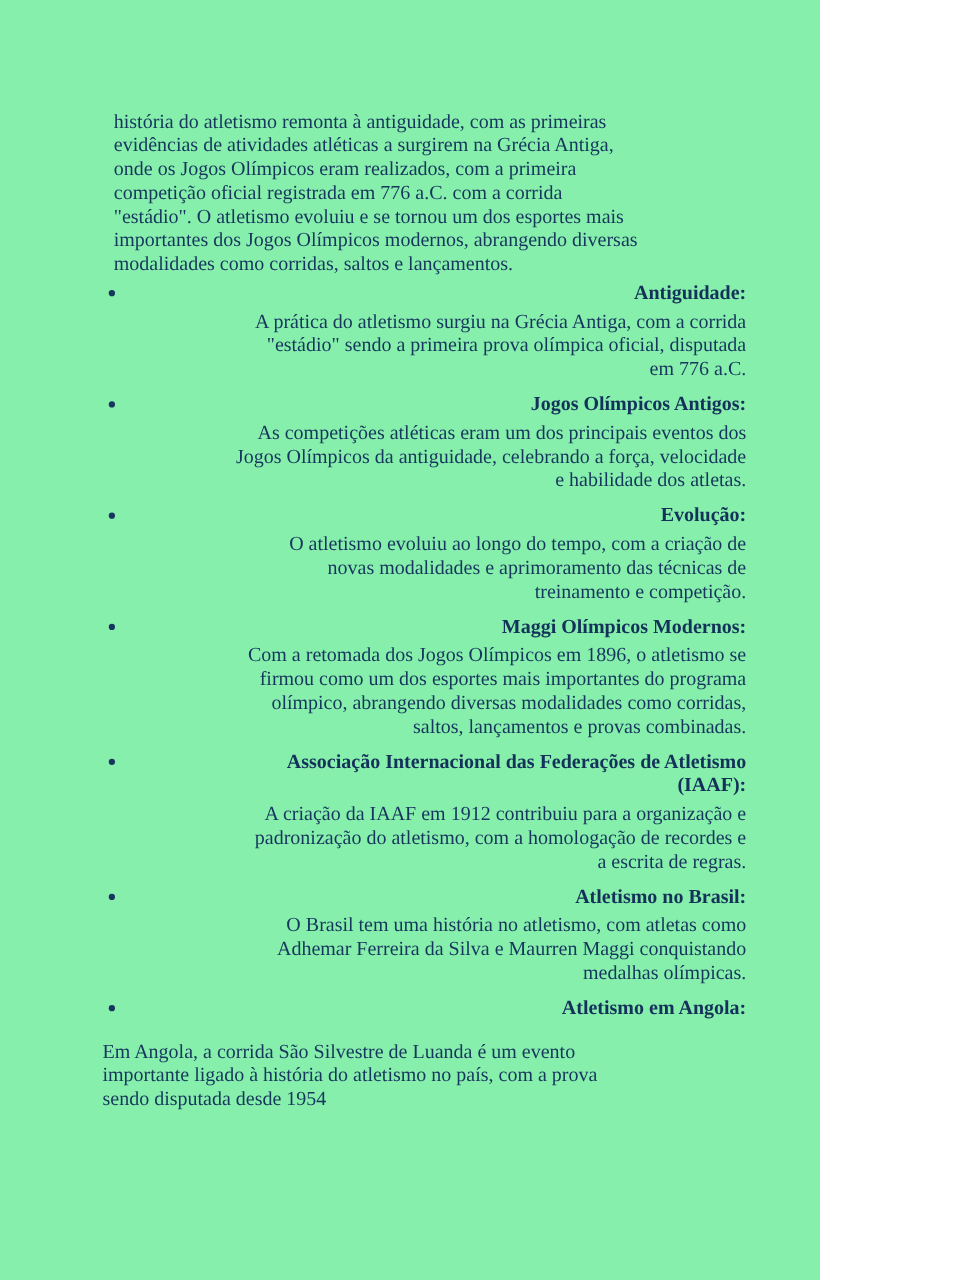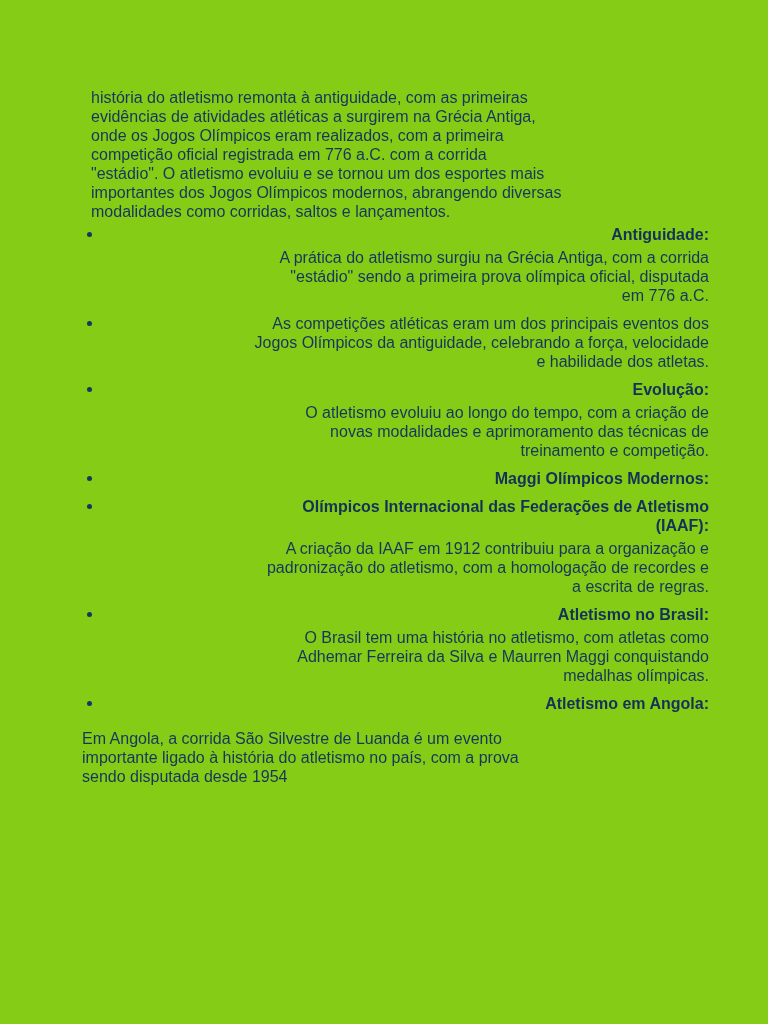--- a/index.html
+++ b/index.html
@@ -2,26 +2,26 @@
 <html><head>
 <meta charset="utf-8">
 <style>
   html, body {
     margin: 0;
     padding: 0;
     background: #FFFFFF;
   }
   .page {
     position: relative;
-    width: 768px;
+    width: 656px;
     height: 1024px;
     box-sizing: border-box;
-    background: #84cc16;
+    background: #86efac;
     padding: 88px 59px 0 91px;
-    font-family: Liberation Sans, sans-serif;
+    font-family: Liberation Serif, serif;
     font-size: 16px;
     line-height: 19px;
     color: #17365D;
     overflow: hidden;
   }
   .prelines { white-space: pre-line; }
   p.intro-par, p.details-par { margin: 0; }
   ul.bullet-list {
     list-style: none;
     margin: 4px 0 0 0;
@@ -74,41 +74,46 @@
     <li>
       <span class="bullet-dot"></span>
       <span class="bullet-title">Antiguidade:</span>
       <p class="bullet-body prelines">A prática do atletismo surgiu na Grécia Antiga, com a corrida
 "estádio" sendo a primeira prova olímpica oficial, disputada
 em 776 a.C.</p>
     </li>
 
     <li>
       <span class="bullet-dot"></span>
+      <span class="bullet-title">Jogos Olímpicos Antigos:</span>
       <p class="bullet-body prelines">As competições atléticas eram um dos principais eventos dos
 Jogos Olímpicos da antiguidade, celebrando a força, velocidade
 e habilidade dos atletas.</p>
     </li>
 
     <li>
       <span class="bullet-dot"></span>
       <span class="bullet-title">Evolução:</span>
       <p class="bullet-body prelines">O atletismo evoluiu ao longo do tempo, com a criação de
 novas modalidades e aprimoramento das técnicas de
 treinamento e competição.</p>
     </li>
 
     <li>
       <span class="bullet-dot"></span>
       <span class="bullet-title">Maggi Olímpicos Modernos:</span>
+      <p class="bullet-body prelines">Com a retomada dos Jogos Olímpicos em 1896, o atletismo se
+firmou como um dos esportes mais importantes do programa
+olímpico, abrangendo diversas modalidades como corridas,
+saltos, lançamentos e provas combinadas.</p>
     </li>
 
     <li>
       <span class="bullet-dot"></span>
-      <span class="bullet-title prelines">Olímpicos Internacional das Federações de Atletismo
+      <span class="bullet-title prelines">Associação Internacional das Federações de Atletismo
 (IAAF):</span>
       <p class="bullet-body prelines">A criação da IAAF em 1912 contribuiu para a organização e
 padronização do atletismo, com a homologação de recordes e
 a escrita de regras.</p>
     </li>
 
     <li>
       <span class="bullet-dot"></span>
       <span class="bullet-title">Atletismo no Brasil:</span>
       <p class="bullet-body prelines">O Brasil tem uma história no atletismo, com atletas como

